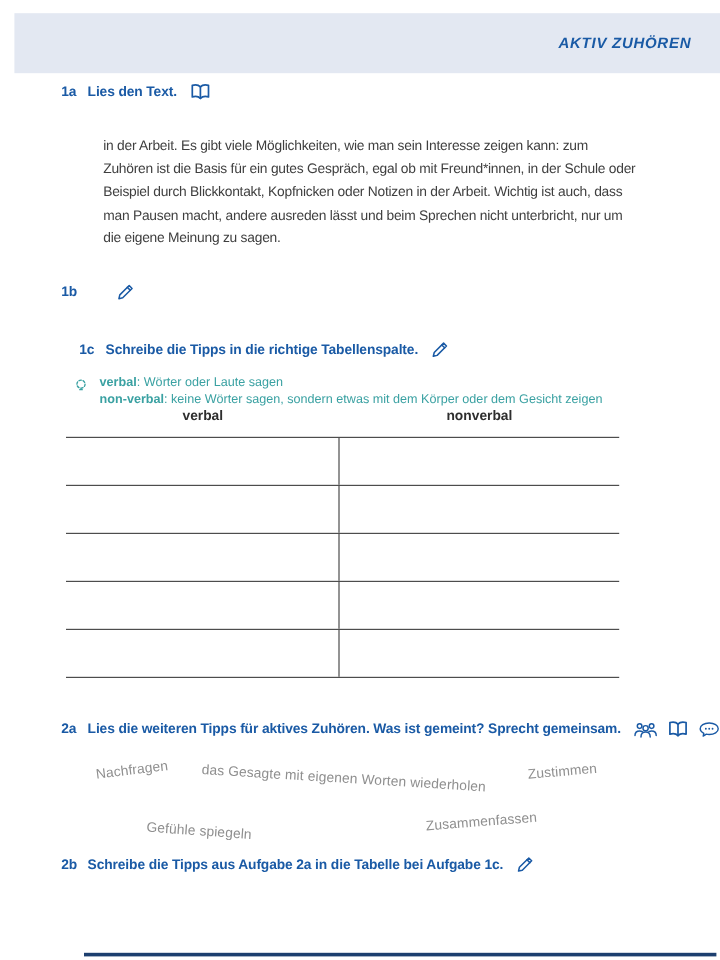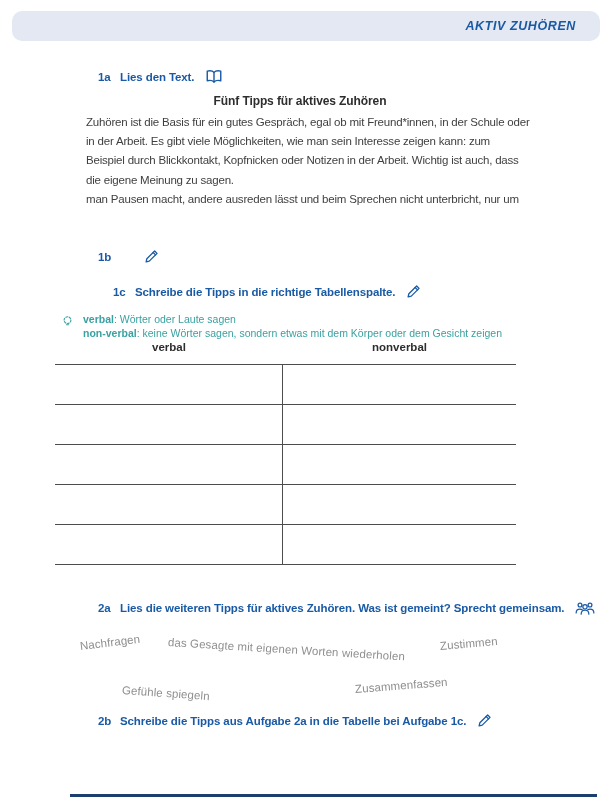--- a/index.html
+++ b/index.html
@@ -3,38 +3,38 @@
 <meta charset="utf-8">
 <style>
   html,body { margin:0; padding:0; background:#ffffff; }
   .page {
     position:relative; width:600px; height:800px; background:#ffffff;
     font-family:"Liberation Sans", sans-serif; overflow:hidden;
   }
 
   
   .header-band {
-    position:absolute; left:12px; top:11px; width:588px; height:30px;
+    position:absolute; left:12px; top:11px; width:588px; height:50px;
     background:#e3e8f2; display:flex; align-items:center; justify-content:flex-end;
-    padding-right:24px; box-sizing:border-box;border-radius:10px;
+    padding-right:24px; box-sizing:border-box;
   }
   .header-title {
     color:#1a5aa5; font-weight:bold; font-style:italic; font-size:12.5px; letter-spacing:0.6px;
   }
 
   
   .task {
     position:absolute; display:flex; align-items:center;
     color:#1a5aa5; font-weight:bold; font-size:11.5px; letter-spacing:-0.1px; white-space:nowrap;
   }
-  .task .num { min-width:16px; margin-right:6px;margin-left:47px; }
+  .task .num { min-width:16px; margin-right:6px; }
   .task .icon { margin-left:11px; display:inline-flex; align-items:center; }
   .icon svg { display:block; }
   #task-1a { left:51px; top:69px; }
-  #task-1b { left:51px; top:249px;gap:13px; }
+  #task-1b { left:51px; top:236px;gap:13px; }
   #task-1c { left:66px; top:284px; }
   #task-2a { left:51px; top:600px; }
   #task-2b { left:51px; top:713px;justify-content:center; }
   .underlined { text-decoration:underline; text-underline-offset:2.5px; }
   .icons-row { display:flex; gap:8px; margin-left:11px; align-items:center; }
 
   
   .reading-title {
     position:absolute; left:0; top:94px; width:600px; text-align:center;
     font-weight:bold; font-size:12px; color:#2e2e2e; letter-spacing:-0.1px;
@@ -90,27 +90,26 @@
     <span class="num">1a</span>
     <span>Lies den Text.</span>
     <span class="icon">
       <svg width="18" height="15" viewBox="0 0 24 19" fill="none" stroke="currentColor" stroke-width="1.9" stroke-linejoin="round" stroke-linecap="round">
         <path d="M12 4 C10 1.8 6.5 1.4 3 2.3 L3 15.2 C6.5 14.3 10 14.7 12 16.8 C14 14.7 17.5 14.3 21 15.2 L21 2.3 C17.5 1.4 14 1.8 12 4 Z"></path>
         <path d="M12 4 L12 16.8"></path>
       </svg>
     </span>
   </div>
 
-  <div class="reading-title">Fünf Tipps für aktives Zuhören</div>
   <div class="reading-body">
+    <div class="line">in der Arbeit. Es gibt viele Möglichkeiten, wie man sein Interesse zeigen kann: zum</div>
     <div class="line">Zuhören ist die Basis für ein gutes Gespräch, egal ob mit Freund*innen, in der Schule oder</div>
-    <div class="line">in der Arbeit. Es gibt viele Möglichkeiten, wie man sein Interesse zeigen kann: zum</div>
     <div class="line">Beispiel durch Blickkontakt, Kopfnicken oder Notizen in der Arbeit. Wichtig ist auch, dass</div>
+    <div class="line">man Pausen macht, andere ausreden lässt und beim Sprechen nicht unterbricht, nur um</div>
     <div class="line">die eigene Meinung zu sagen.</div>
-    <div class="line">man Pausen macht, andere ausreden lässt und beim Sprechen nicht unterbricht, nur um</div>
   </div>
 
   <div class="task" id="task-1b">
     <span class="num">1b</span>
     <span class="icon">
       <svg width="15" height="15" viewBox="0 0 20 20" fill="none" stroke="currentColor" stroke-width="1.7" stroke-linejoin="round" stroke-linecap="round">
         <path d="M14.2 2.6 L17.4 5.8 L7 16.2 L2.8 17.2 L3.8 13 Z"></path>
         <path d="M12.2 4.6 L15.4 7.8"></path>
       </svg>
     </span>

